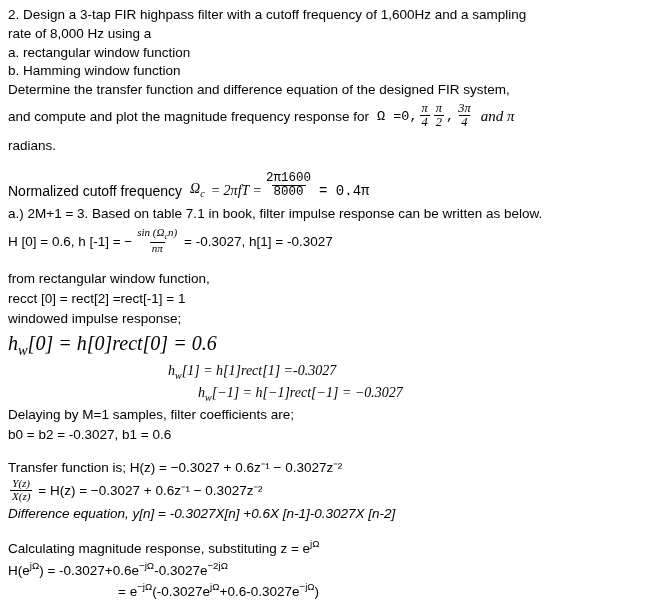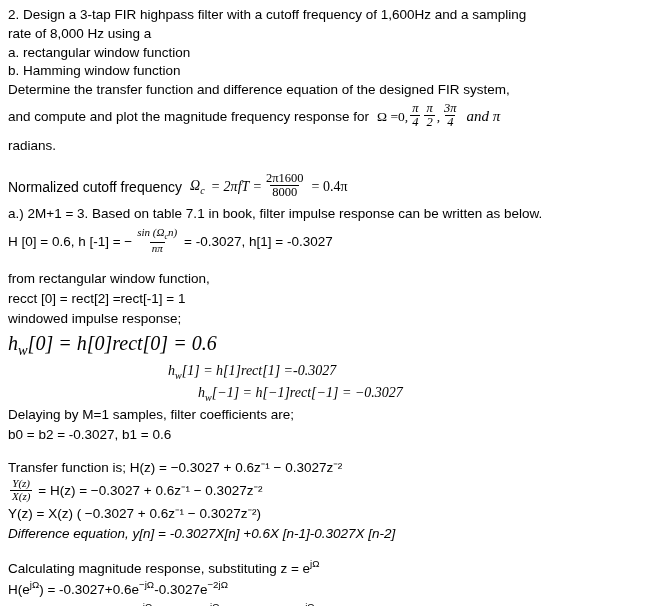--- a/index.html
+++ b/index.html
@@ -50,21 +50,21 @@
     line-height: 1.05;
     margin: 0 2px;
     position: relative;
     top: -1px;
   }
   .frac .num { padding: 0 2px; }
   .frac .den { padding: 0 2px; border-top: 1px solid #000; }
   .frac.big { font-size: 12.5px; }
 
   .it { font-style: italic; font-family: "Liberation Serif", serif; }
-  .rm { font-family: Liberation Serif, serif; font-style: normal; }
+  .rm { font-family: Liberation Mono, monospace; font-style: normal; }
   sub { font-size: 0.72em; }
   sup { font-size: 0.72em; }
 
   .w-line { margin: 0 0 2px 0; }
 </style>
 </head>
 <body>
 
 <div class="page">
 
@@ -90,21 +90,21 @@
       <span class="num it">3π</span>
       <span class="den it">4</span>
     </span>
     <span class="it" style="margin-left:6px; font-size:15px;">and π</span>
   </div>
 
   <div class="q-line" style="margin-top:6px;">radians.</div>
 
   <div class="gap-lg"></div>
 
-  <div class="mathrow w-line" style="font-size:14px;">
+  <div class="mathrow w-line" style="font-size:14px;align-items:flex-end;">
     <span>Normalized cutoff frequency</span>
     <span class="it" style="margin-left:8px;">
       <span>Ω</span><sub>c</sub>
     </span>
     <span class="it" style="margin-left:6px;">= 2πfT =</span>
     <span class="frac big">
       <span class="num rm">2π1600</span>
       <span class="den rm">8000</span>
     </span>
     <span class="rm" style="margin-left:4px;">= 0.4π</span>
@@ -147,21 +147,20 @@
   <div class="indent-2 w-line">Transfer function is; H(z) = −0.3027 + 0.6z⁻¹ − 0.3027z⁻²</div>
 
   <div class="indent-2 mathrow w-line" style="margin-top:1px;">
     <span class="frac">
       <span class="num it">Y(z)</span>
       <span class="den it">X(z)</span>
     </span>
     <span style="margin-left:4px;text-align:center;">= H(z) =  −0.3027 + 0.6z⁻¹ − 0.3027z⁻²</span>
   </div>
 
-  <div class="indent-2 w-line">Y(z) = X(z) ( −0.3027 + 0.6z⁻¹ − 0.3027z⁻²)</div>
   <div class="indent-2 w-line" style="font-style:italic;">Difference equation, y[n] = -0.3027X[n] +0.6X [n-1]-0.3027X [n-2]</div>
 
   <div class="gap-md"></div>
 
   <div class="indent-2 w-line">
     <span>Calculating magnitude response, substituting z = e</span><sup>jΩ</sup>
   </div>
 
   <div class="indent-2 w-line">
     <span>H(e</span><sup>jΩ</sup><span>) = -0.3027+0.6e</span><sup>−jΩ</sup><span>-0.3027e</span><sup>−2jΩ</sup>

